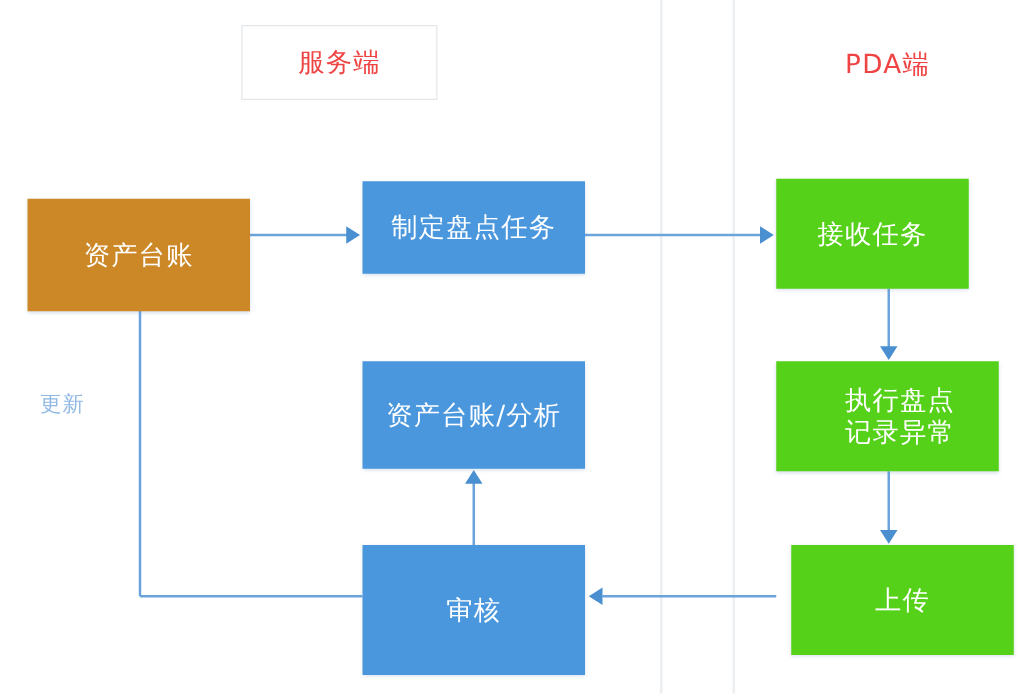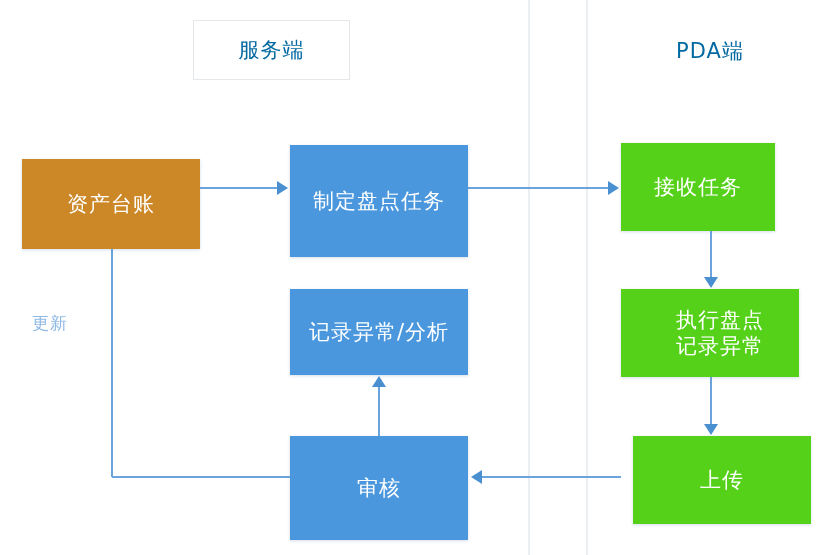--- a/index.html
+++ b/index.html
@@ -25,21 +25,21 @@
     width: 2px;
     height: 555px;
     background: #eceff1;
   }
   .lane-line.l1 { left: 528px; }
   .lane-line.l2 { left: 586px; }
 
   
   .lane-title {
     position: absolute;
-    color: #0369a1;
+    color: #ef4444;
     font-size: 21px;
     letter-spacing: 1px;
     white-space: nowrap;
     text-align: left;
     line-height: 1;
   }
   .lane-title.boxed {
     border: 1px solid #e4e7ea;
     background: #ffffff;
     box-sizing: border-box;
@@ -75,21 +75,21 @@
     font-size: 21px;
     letter-spacing: 1px;
     line-height: 1.25;
     box-shadow: 0 1px 3px rgba(120,150,190,0.30);
   }
   .node.orange { background: #cc8726; }
   .node.blue   { background: #4a97de; }
   .node.green  { background: #56d119; }
 
   #node-asset-ledger   { left: 22px;  top: 159px; width: 178px; height: 90px; }
-  #node-create-task    { left: 290px; top: 145px; width: 178px; height: 112px; }
+  #node-create-task    { left: 290px; top: 145px; width: 178px; height: 74px; }
   #node-receive-task   { left: 621px; top: 143px; width: 154px; height: 88px; }
   #node-history        { left: 290px; top: 289px; width: 178px; height: 86px; }
   #node-execute-count  { left: 621px; top: 289px; width: 178px; height: 88px; padding-left: 20px; }
   #node-review         { left: 290px; top: 436px; width: 178px; height: 104px; }
   #node-upload         { left: 633px; top: 436px; width: 178px; height: 88px; }
 
   
   .conn {
     position: absolute;
     background: #6ba3dd;
@@ -175,21 +175,21 @@
 
   <div id="node-create-task" class="node blue">
     <span>制定盘点任务</span>
   </div>
 
   <div id="node-receive-task" class="node green">
     <span>接收任务</span>
   </div>
 
   <div id="node-history" class="node blue">
-    <span>记录异常/分析</span>
+    <span>资产台账/分析</span>
   </div>
 
   <div id="node-execute-count" class="node green">
     <div>
       <div>执行盘点</div>
       <div>记录异常</div>
     </div>
   </div>
 
   <div id="node-review" class="node blue">

